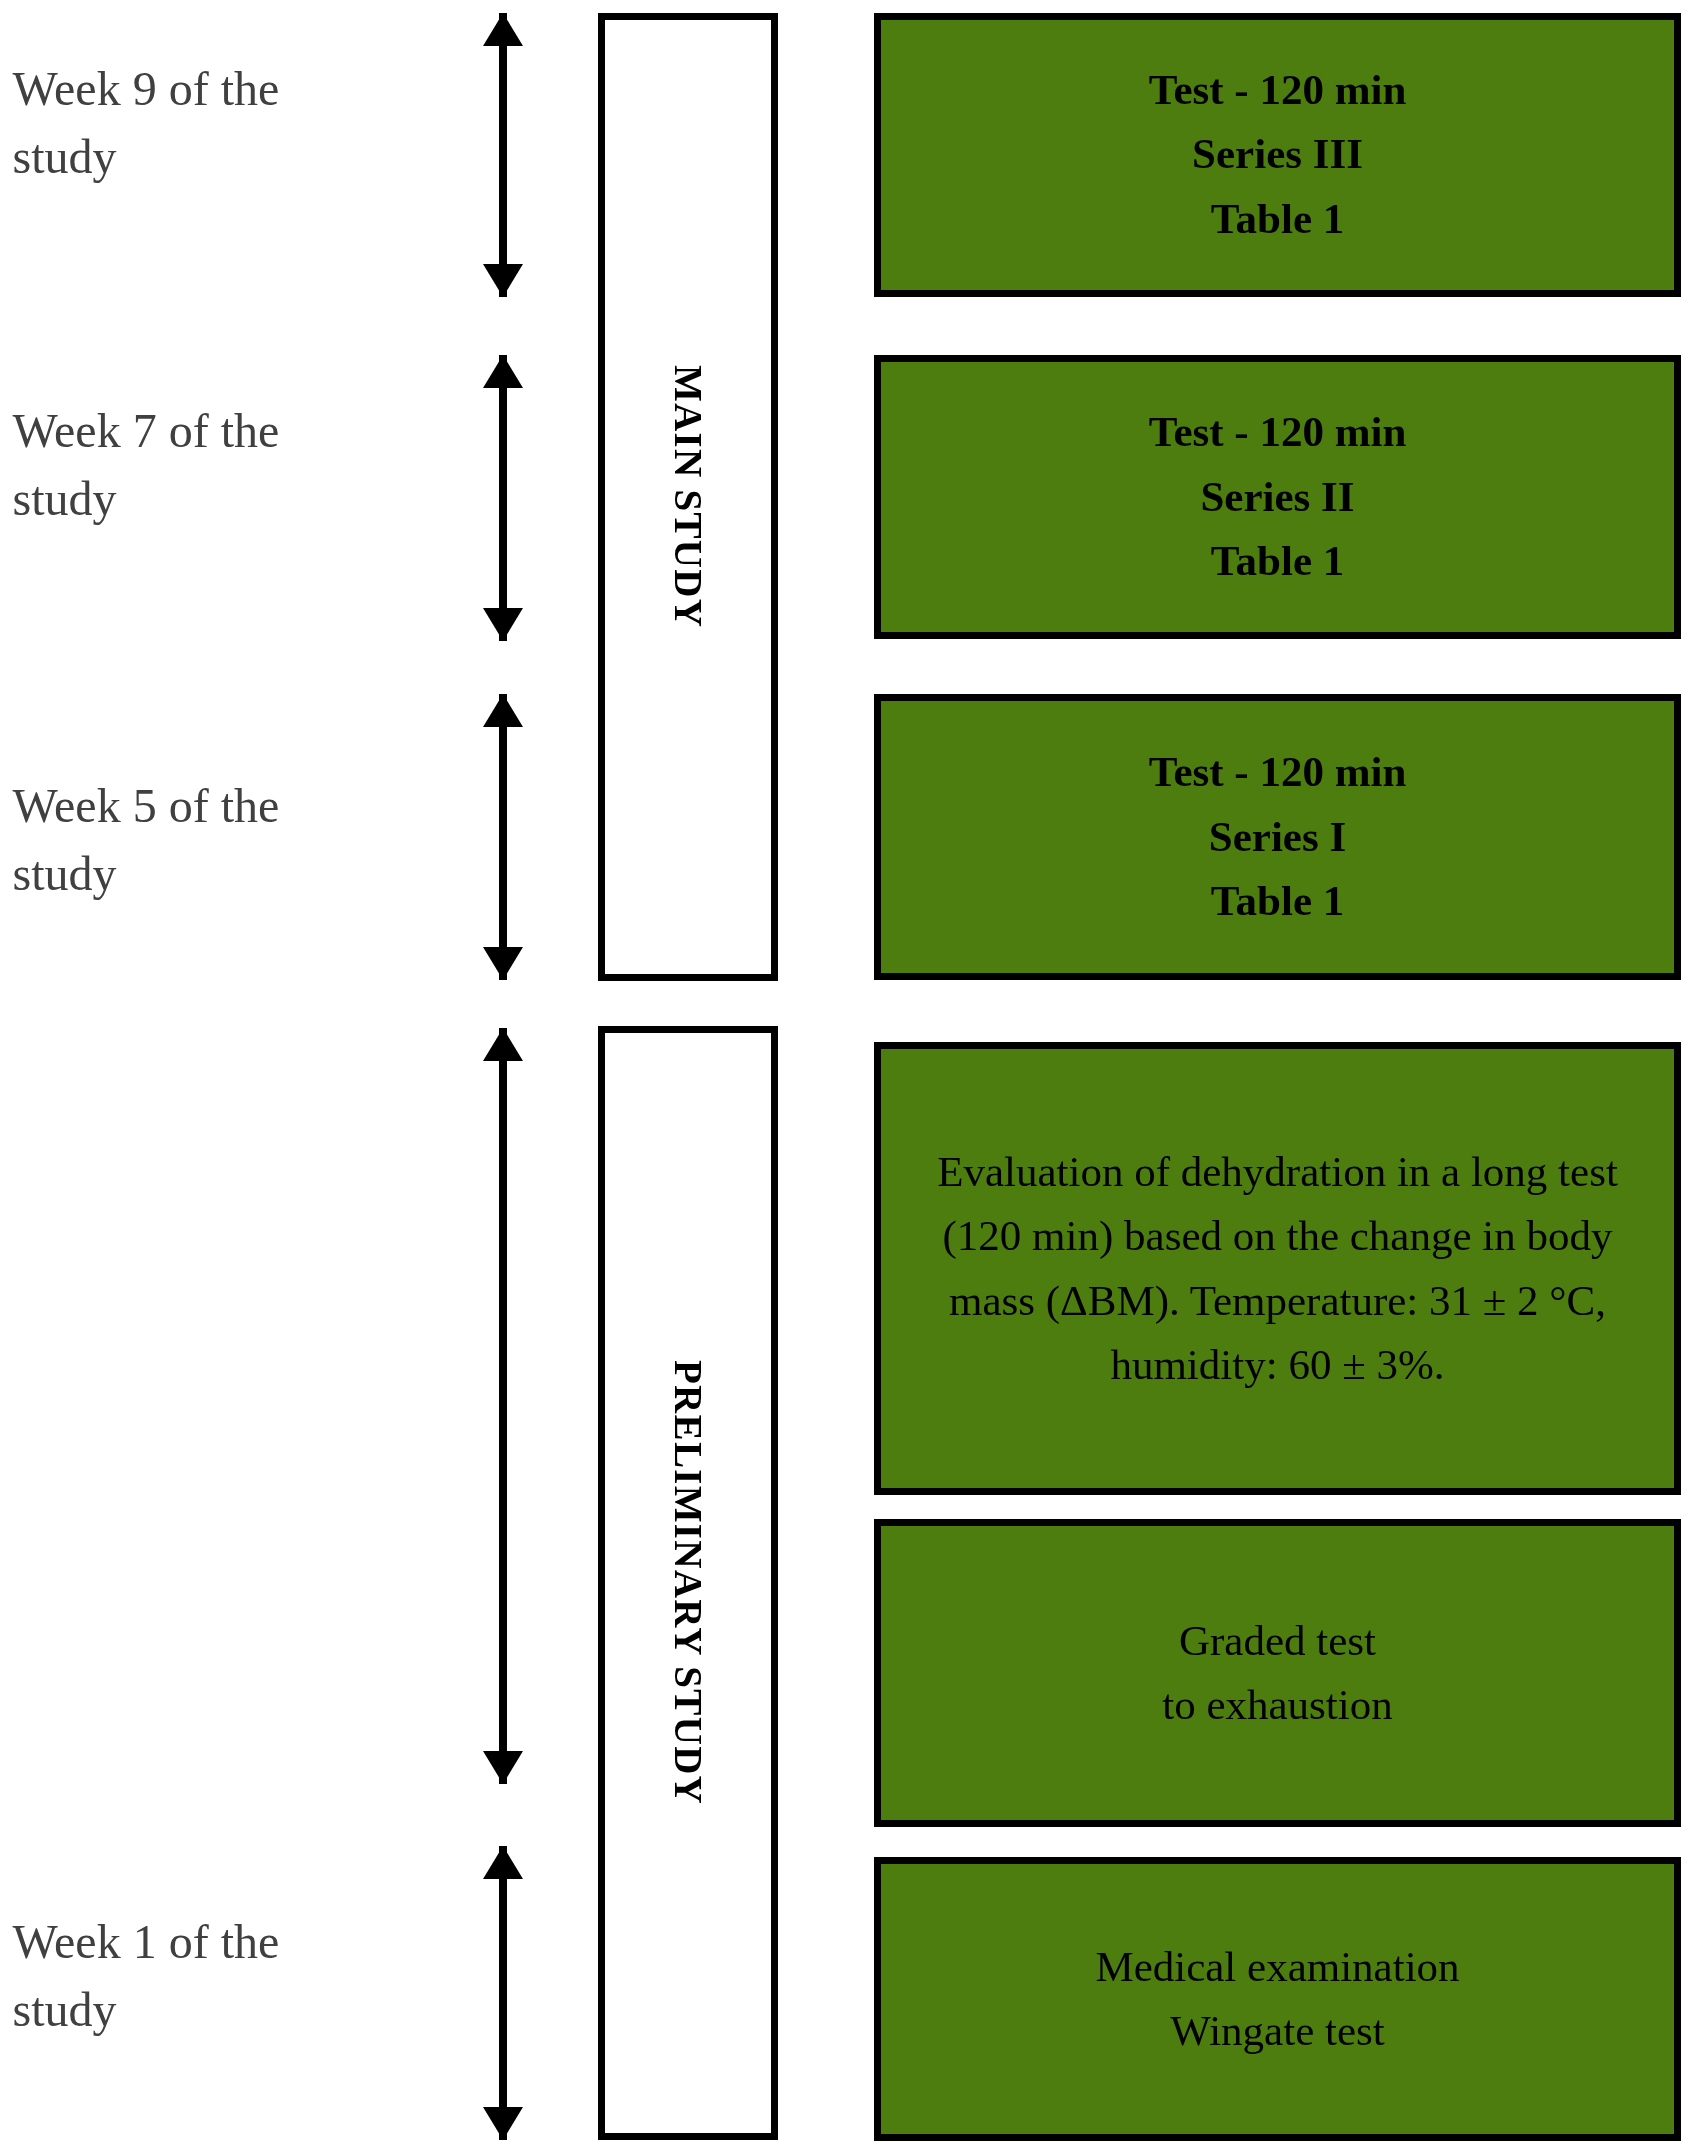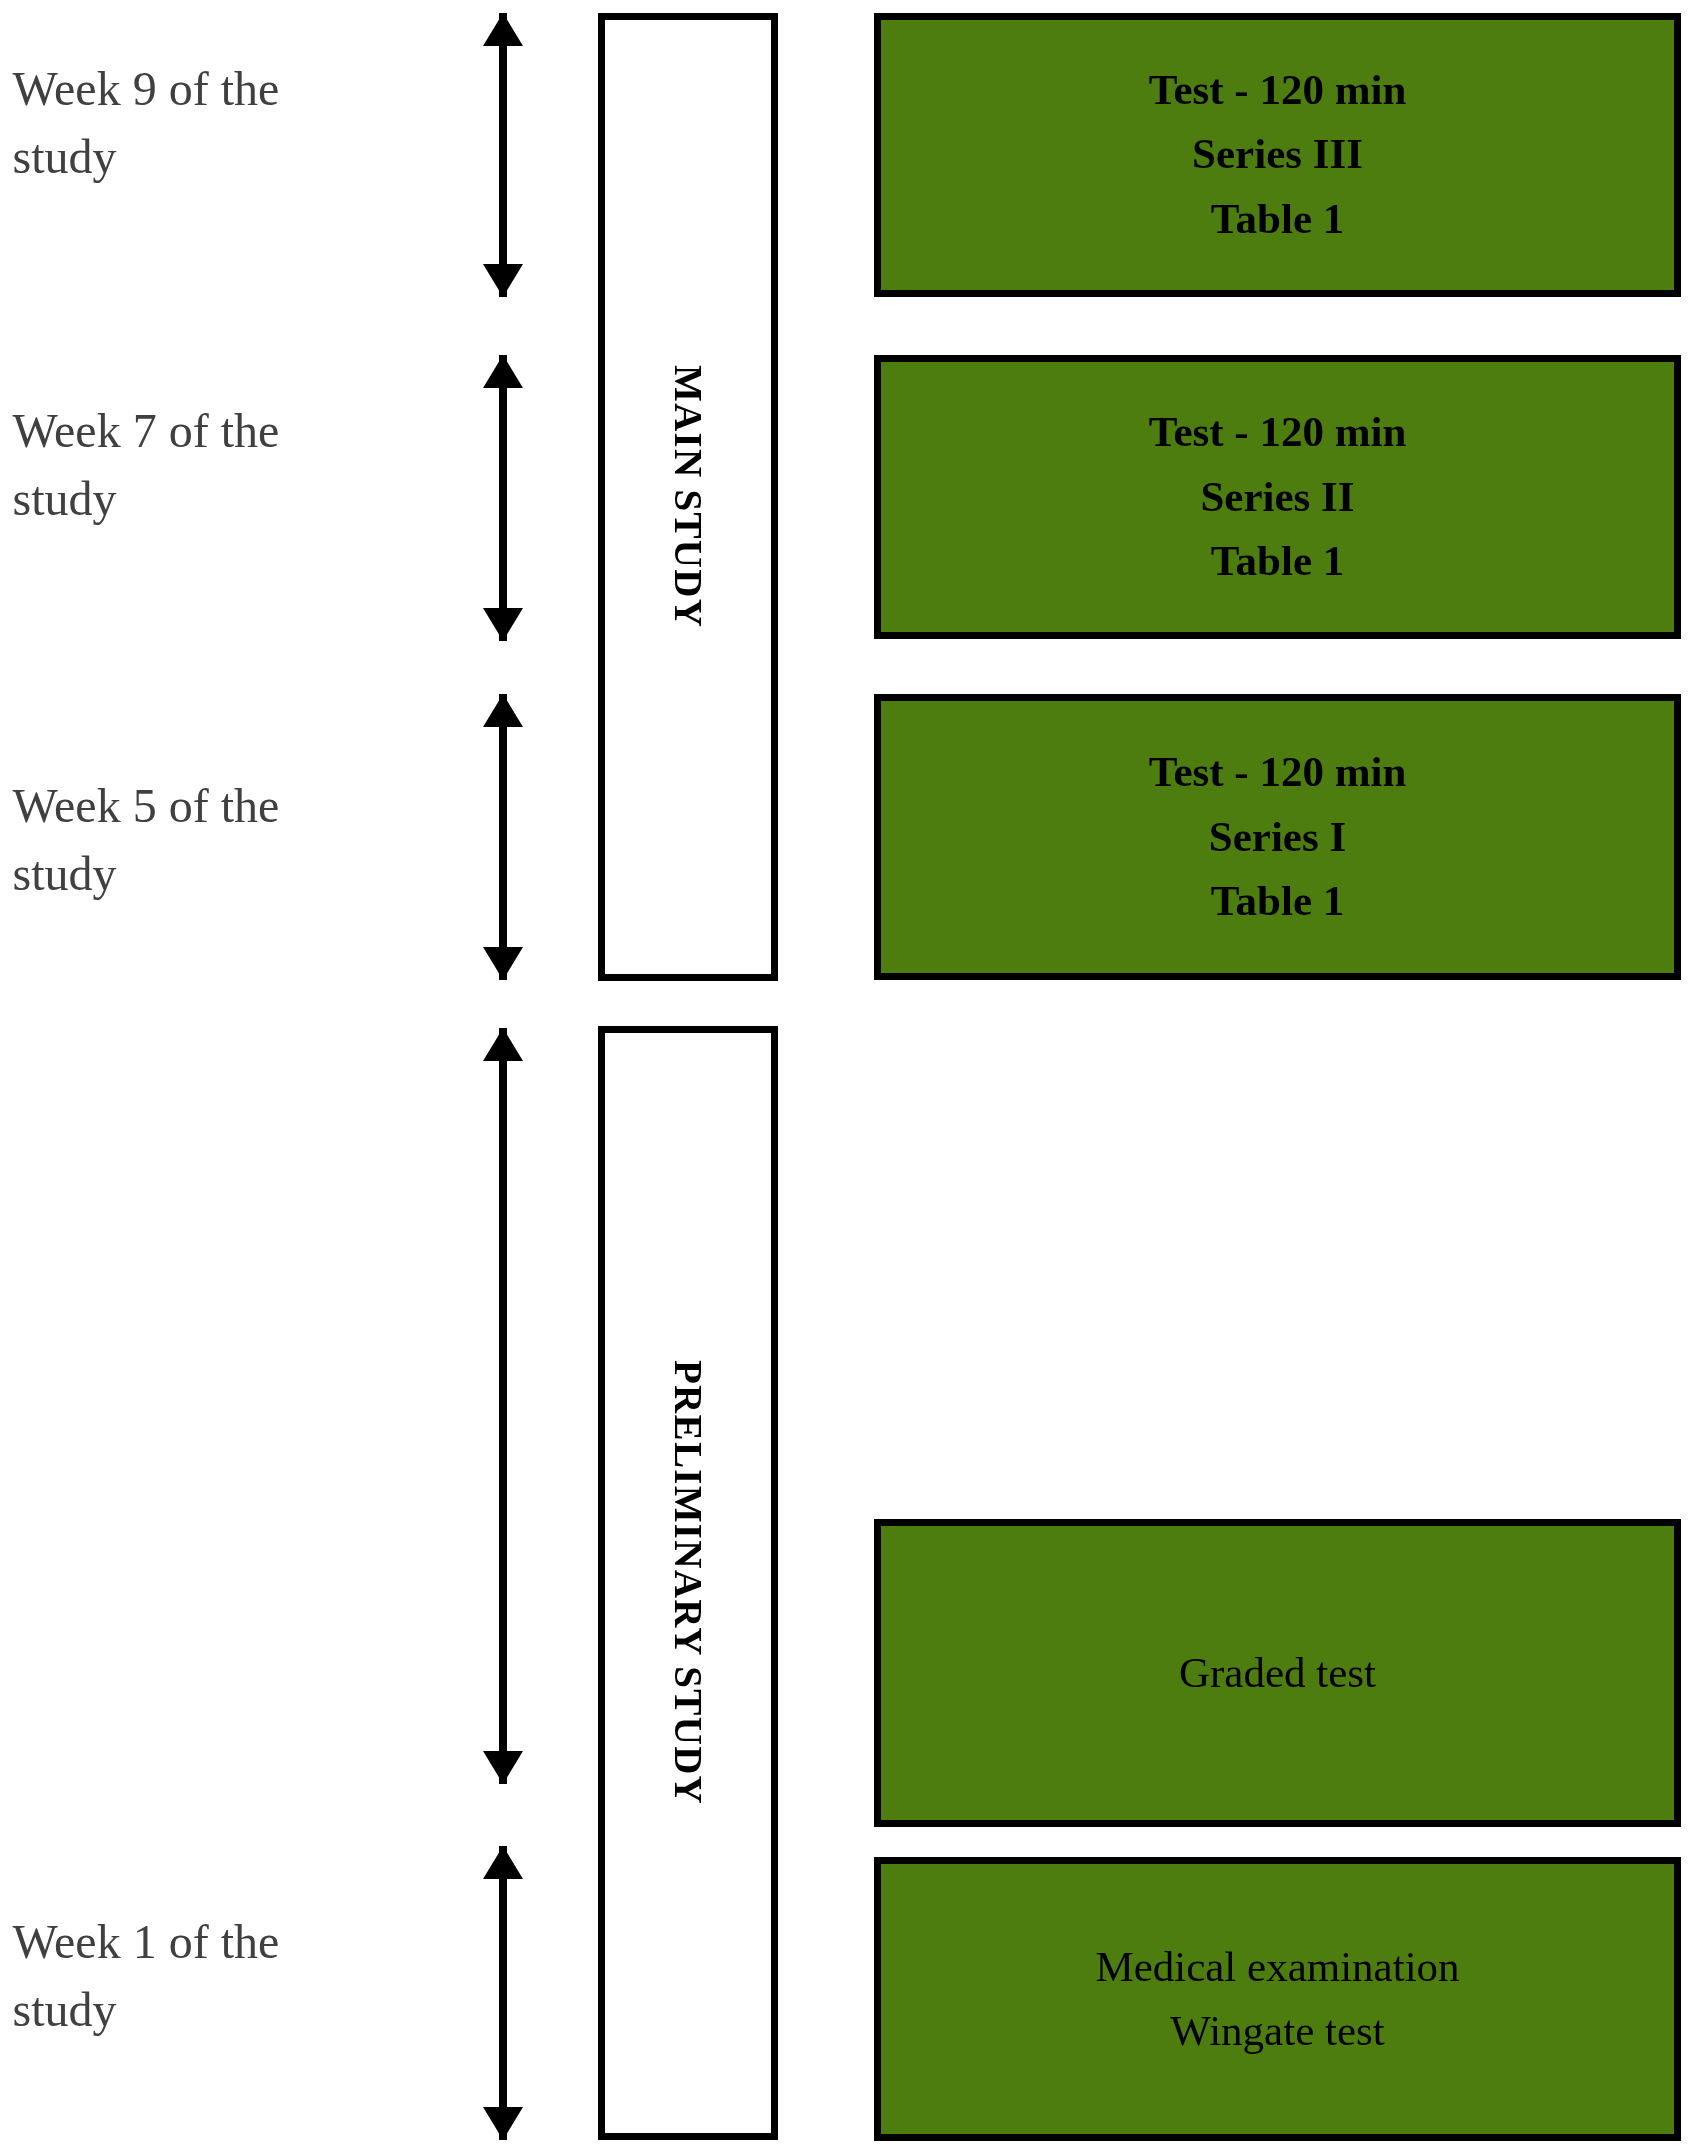--- a/index.html
+++ b/index.html
@@ -139,23 +139,27 @@
     <span class="line">Series II</span>
     <span class="line">Table 1</span>
   </div>
 
   <div class="box bold" style="top:694px;height:286px;">
     <span class="line">Test - 120 min</span>
     <span class="line">Series I</span>
     <span class="line">Table 1</span>
   </div>
 
+  <div class="box" style="top:1042px;height:453px;">
+    <span class="para">Evaluation of dehydration in a long test (120 min) based on the change in body mass (ΔBM). Temperature: 31 ± 2 °C, humidity: 60 ± 3%.</span>
+  </div>
 
   <div class="box" style="top:1519px;height:308px;">
     <span class="line">Graded test</span>
+    <span class="line">to exhaustion</span>
   </div>
 
   <div class="box" style="top:1857px;height:284px;">
     <span class="line">Medical examination</span>
     <span class="line">Wingate test</span>
   </div>
 
 </div>
 
 

